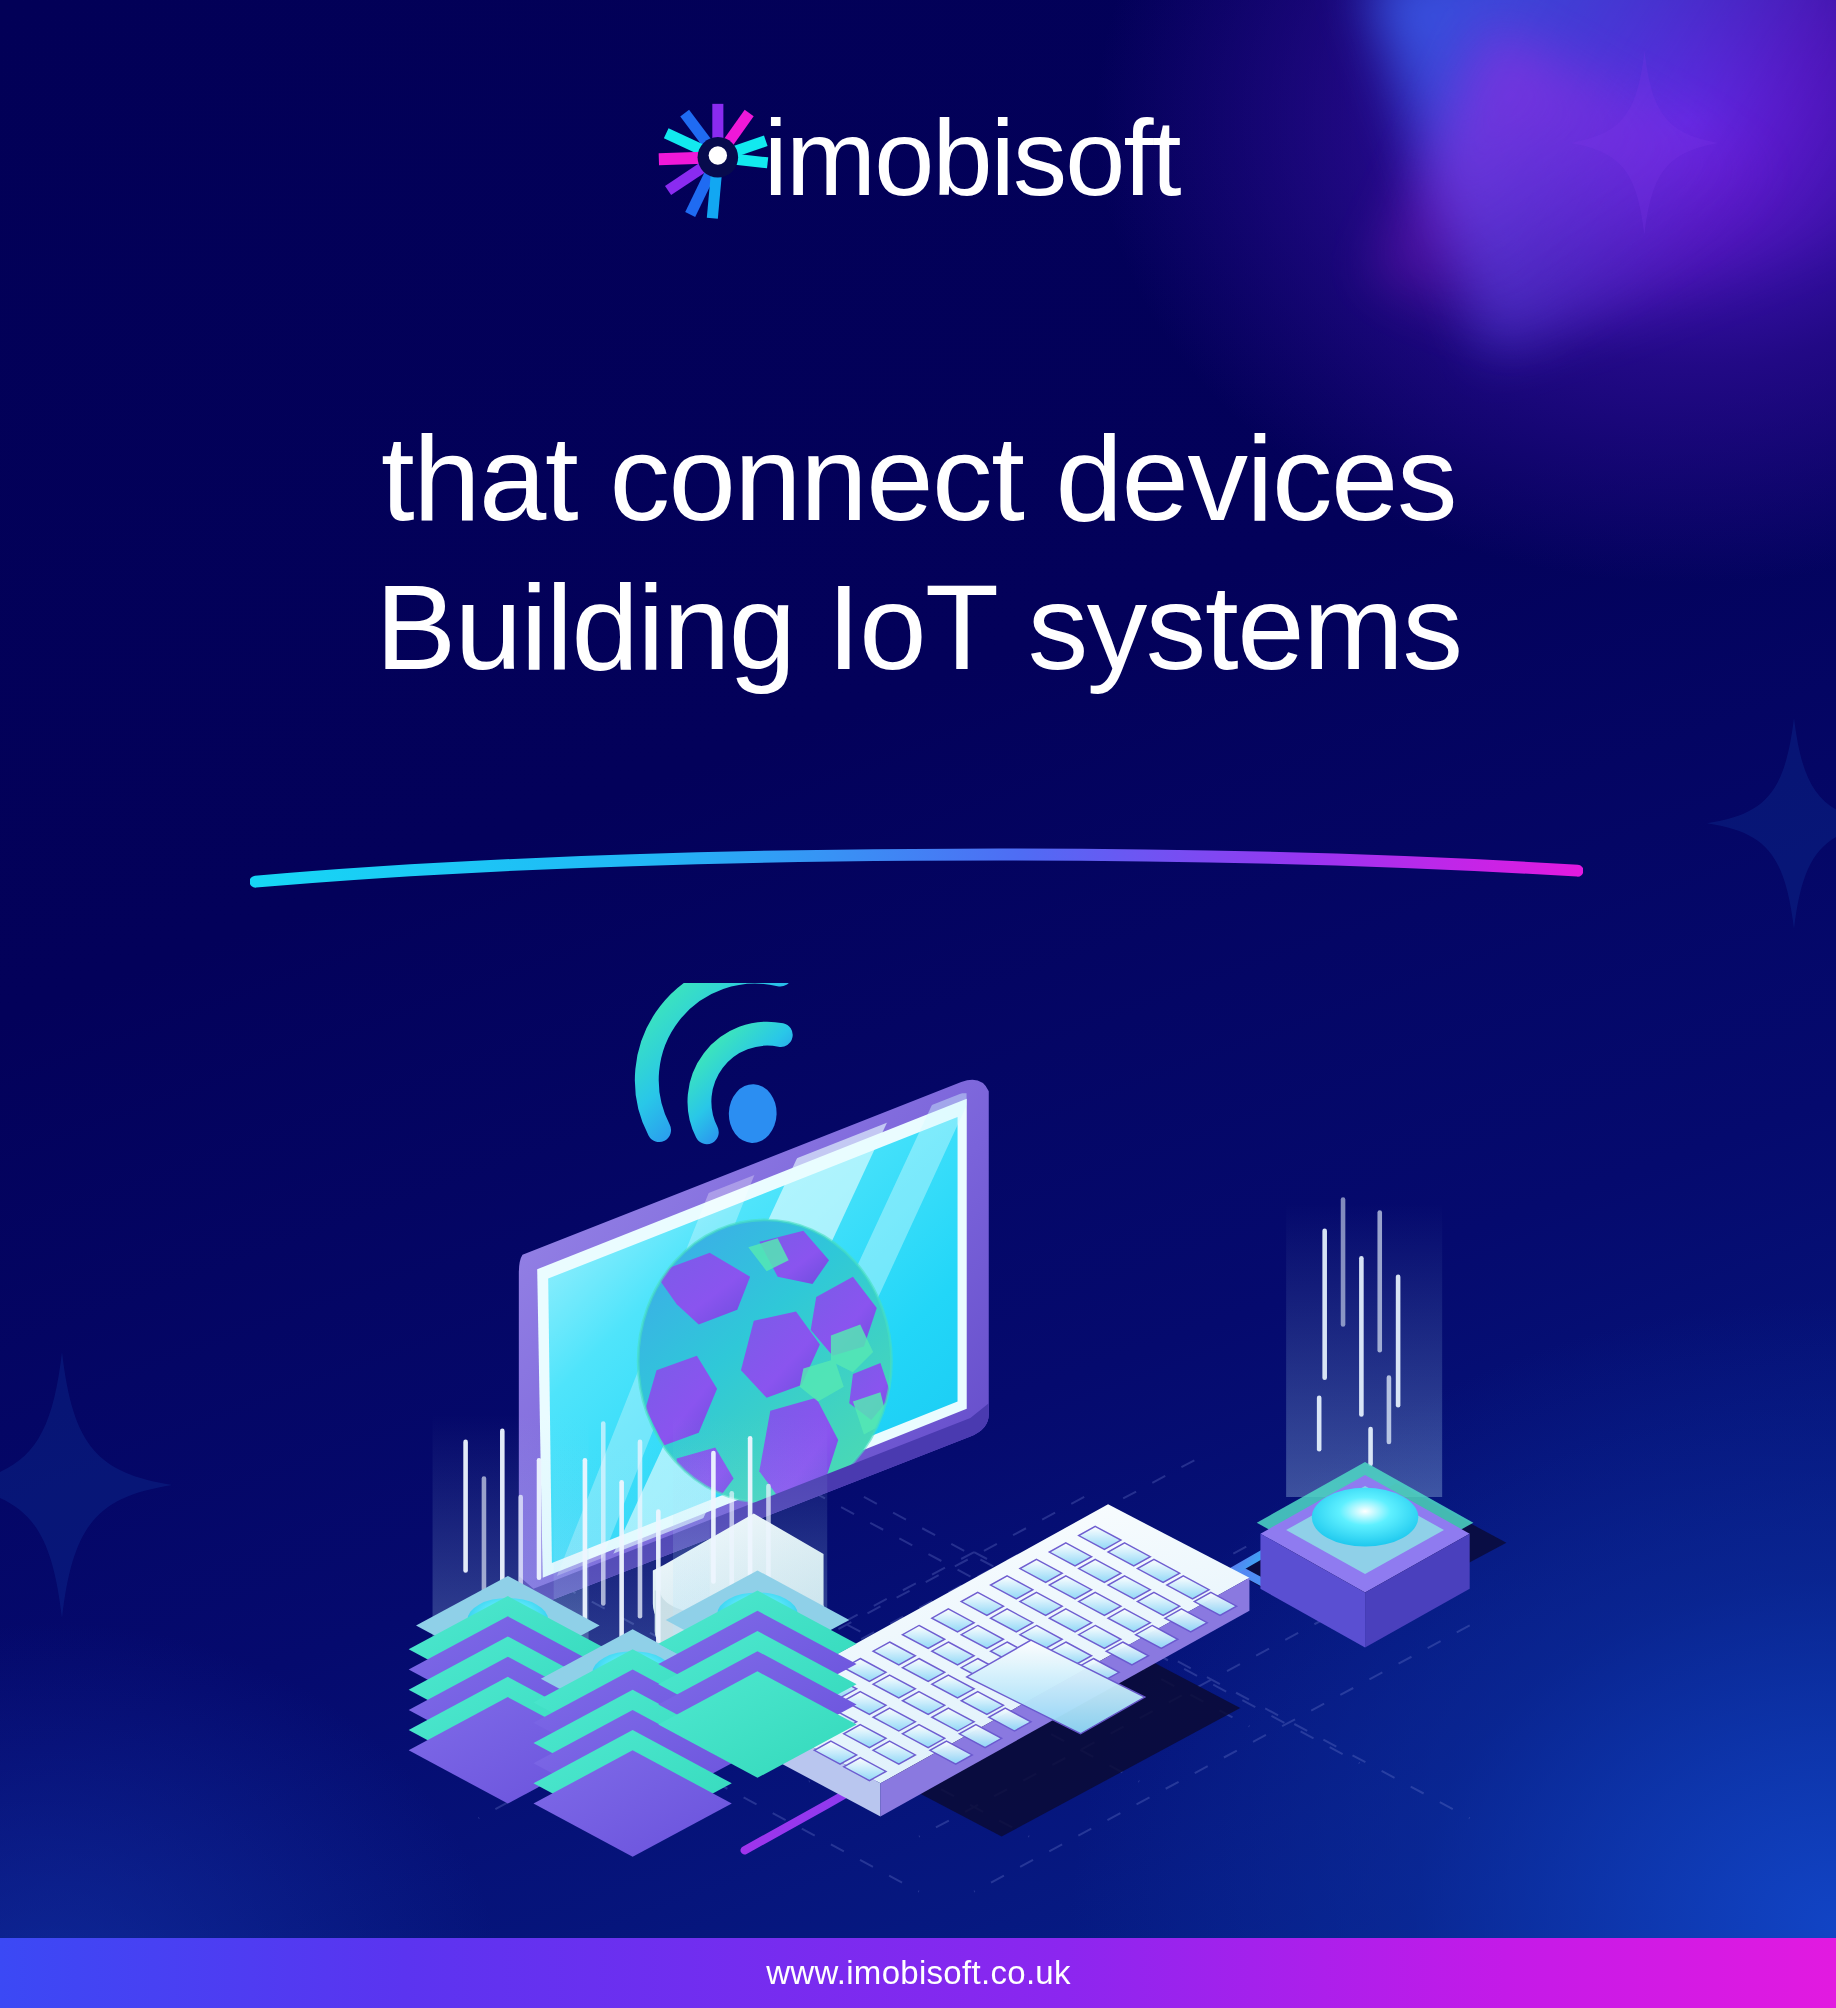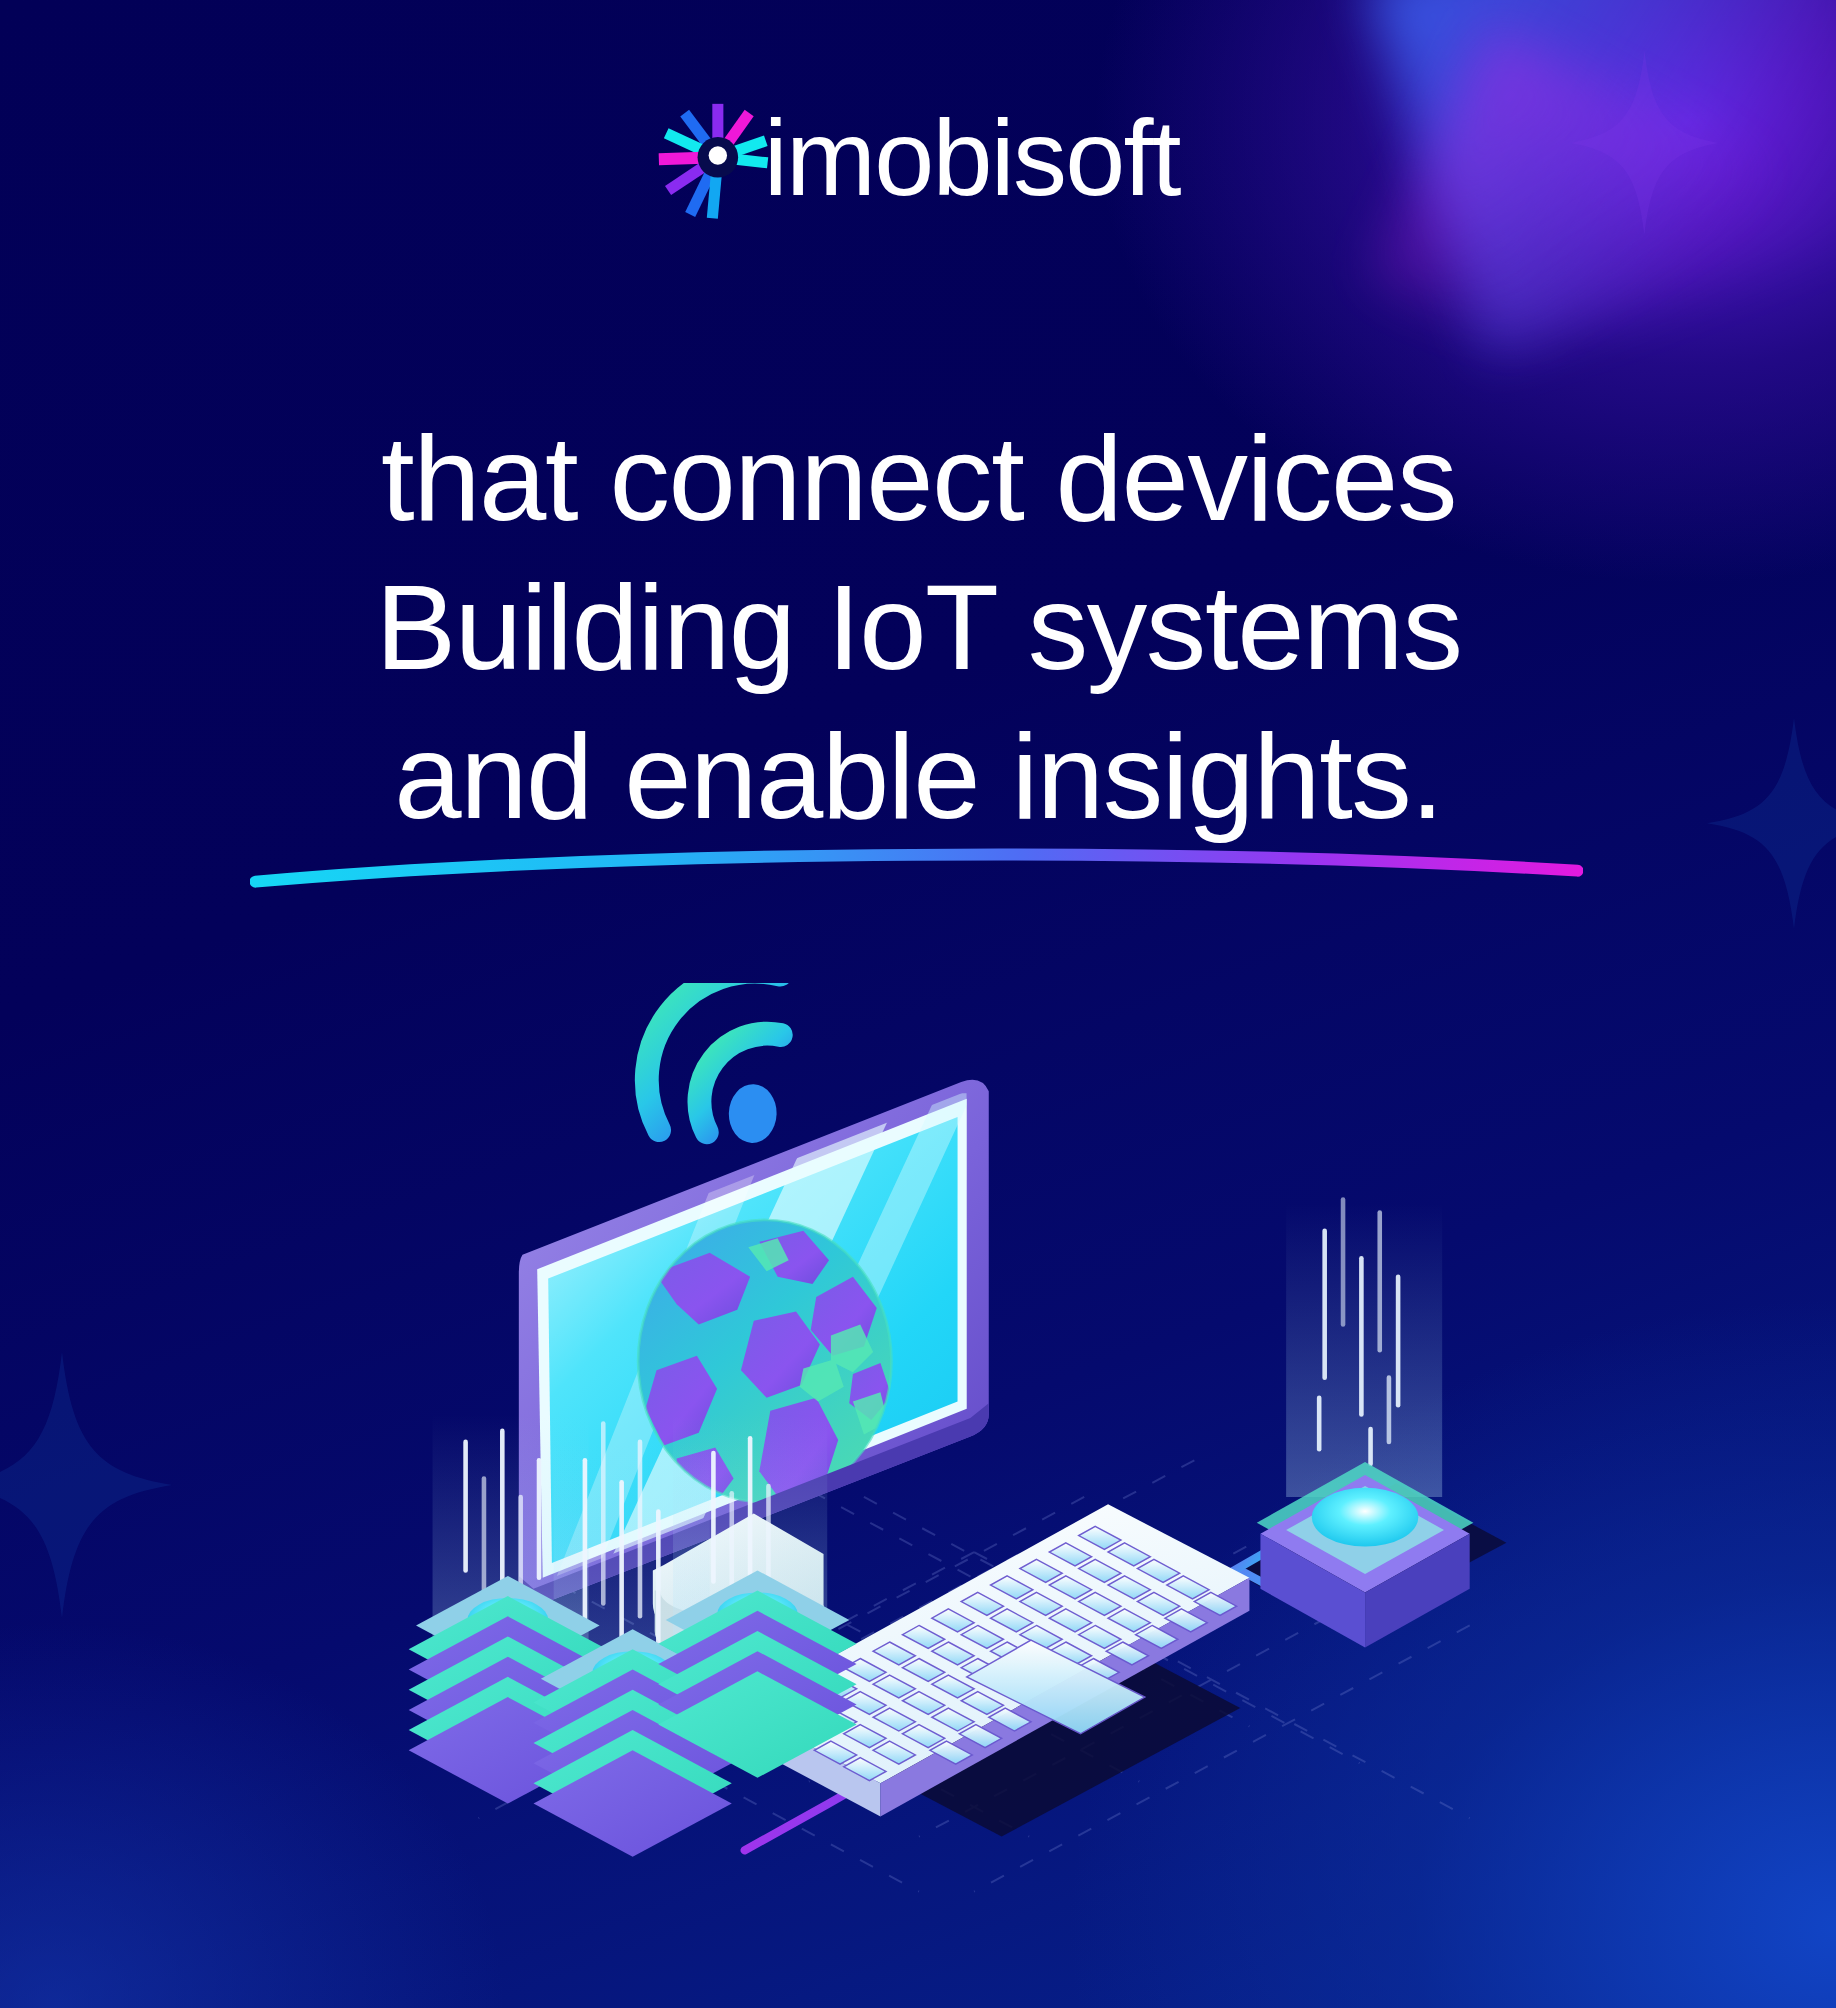--- a/index.html
+++ b/index.html
@@ -125,21 +125,20 @@
         <circle cx="66" cy="60" r="22" fill="#070b4d"></circle>
         <circle cx="66" cy="58" r="10" fill="#ffffff"></circle>
       </svg>
     </div>
     <div id="logo-word">imobisoft</div>
   </div>
 
   <h1 id="headline">
     <span class="hl-line">that connect devices</span>
     <span class="hl-line">Building IoT systems</span>
-    <span class="hl-line">and enable insights.</span>
   </h1>
 
   <div id="divider">
     <svg viewBox="0 0 1452 72" preserveAspectRatio="none">
       <defs>
         <linearGradient id="divg" x1="0" y1="0" x2="1" y2="0">
           <stop offset="0" stop-color="#16d7f5"></stop>
           <stop offset="0.30" stop-color="#22b6f6"></stop>
           <stop offset="0.58" stop-color="#4f6cf4"></stop>
           <stop offset="0.80" stop-color="#9a34f1"></stop>
@@ -445,15 +444,18 @@
           <path d="M376 720 L484 662 L592 720 L484 778 Z" fill="url(#shelfTealG)"></path>
           <path d="M376 742 L484 684 L592 742 L484 800 Z" fill="url(#shelfPurpG)"></path>
           <path d="M376 764 L484 706 L592 764 L484 822 Z" fill="url(#shelfTealG)"></path>
           <path d="M376 786 L484 728 L592 786 L484 844 Z" fill="url(#shelfPurpG)"></path>
           <path d="M376 808 L484 750 L592 808 L484 866 Z" fill="url(#shelfTealG)"></path>
         </g>
       </g>
     </svg>
   </div>
 
+  <div id="footer">
+    <span id="footer-url">www.imobisoft.co.uk</span>
+  </div>
 
 </div>
 
 
 </body></html>

